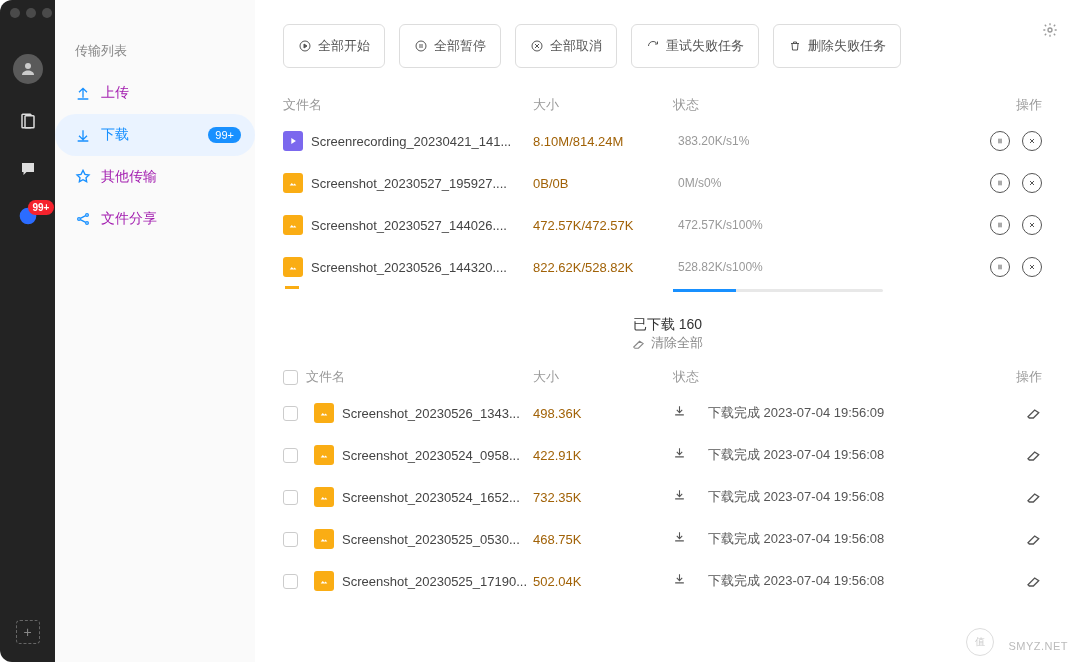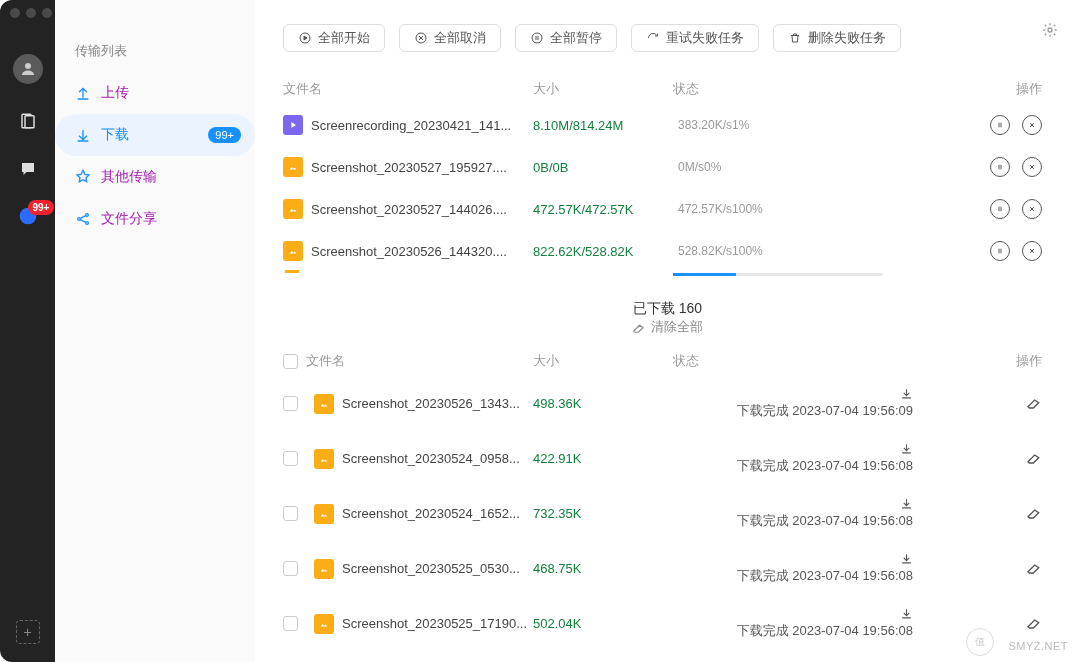--- a/index.html
+++ b/index.html
@@ -20,52 +20,52 @@
     .side-title{color:#888;font-size:13px;padding:8px 20px 12px;}
     .side-item{display:flex;align-items:center;gap:10px;padding:12px 20px;font-size:14px;color:#a21caf;cursor:pointer;position:relative;}
     .side-item.active{background:#eaf3ff;color:#1890ff;border-radius:21px;}
     .side-item .si-icon{width:16px;height:16px;display:flex;align-items:center;justify-content:center;}
     .side-item .pill{position:absolute;right:14px;background:#1890ff;color:#fff;font-size:11px;padding:2px 7px;border-radius:10px;}
 
     
     .main{flex:1;padding:24px 28px 0 28px;overflow:hidden;position:relative;}
     .settings-icon{position:absolute;top:22px;right:22px;color:#999;cursor:pointer;}
     .toolbar{display:flex;gap:14px;margin-bottom:22px;}
-    .tbtn{display:flex;align-items:center;gap:6px;border:1px solid #ddd;border-radius:6px;padding:4px 14px;font-size:13px;color:#555;background:#fff;cursor:pointer;}
+    .tbtn{display:flex;align-items:center;gap:6px;border:1px solid #ddd;border-radius:6px;padding:12px 14px;font-size:13px;color:#555;background:#fff;cursor:pointer;}
     .tbtn .ti{width:14px;height:14px;display:flex;align-items:center;justify-content:center;}
 
     .hdr{display:flex;font-size:13px;color:#999;padding:6px 0;}
     .col-name{width:250px;}
     .col-size{width:140px;}
     .col-status{width:240px;}
     .col-ops{flex:1;text-align:right;padding-right:10px;}
 
     .row{display:flex;align-items:center;padding:11px 0;font-size:13px;}
     .row .fname{display:flex;align-items:center;gap:8px;color:#444;white-space:nowrap;overflow:hidden;text-overflow:ellipsis;}
     .ficon{width:20px;height:20px;border-radius:3px;display:flex;align-items:center;justify-content:center;flex-shrink:0;}
     .ficon.video{background:#7b68ee;}
     .ficon.img{background:#faad14;}
-    .row .col-size{color:#15803d;}
+    .row .col-size{color:#a16207;}
     .prog-wrap{display:flex;flex-direction:row;gap:5px;width:210px;}
     .prog-bar{height:3px;background:#e8e8e8;border-radius:2px;overflow:hidden;}
     .prog-fill{height:100%;background:#1890ff;}
     .prog-meta{display:flex;justify-content:space-between;color:#999;font-size:12px;}
     .row .col-ops{display:flex;justify-content:flex-end;gap:12px;}
     .opbtn{width:20px;height:20px;border:1.5px solid #555;border-radius:50%;display:flex;align-items:center;justify-content:center;cursor:pointer;color:#555;font-size:10px;}
     
     .partial-row{padding:6px 0;}
     .partial-bar{width:210px;height:3px;background:#e8e8e8;border-radius:2px;margin-left:390px;}
     .partial-fill{height:100%;background:#1890ff;width:30%;}
     .partial-dash{width:14px;height:3px;background:#faad14;margin-left:2px;margin-top:-8px;}
 
     .sec-hdr{display:flex;justify-content:space-between;align-items:center;padding:16px 0 10px;font-size:14px;color:#333;font-weight:500;flex-direction:column;}
     .clear-all{color:#888;font-size:13px;display:flex;align-items:center;gap:5px;cursor:pointer;font-weight:400;}
 
     .chk{width:15px;height:15px;border:1px solid #ccc;border-radius:3px;flex-shrink:0;margin-right:8px;}
-    .done-status{display:flex;align-items:flex-end;gap:2px;color:#555;font-size:13px;flex-direction:column;}
+    .done-status{display:flex;align-items:flex-start;gap:22px;color:#555;font-size:13px;}
     .erase-icon{color:#555;cursor:pointer;}
 
     .watermark{position:absolute;bottom:10px;right:12px;color:#bbb;font-size:11px;letter-spacing:0.5px;pointer-events:none;}
     .wm-logo{position:absolute;bottom:6px;right:86px;width:28px;height:28px;border:1px solid #ddd;border-radius:50%;display:flex;align-items:center;justify-content:center;color:#ccc;font-size:10px;pointer-events:none;}
   </style>
 </head>
 <body>
 
 <div class="rail">
   <div class="traffic">
@@ -154,33 +154,33 @@
             <circle cx="12" cy="12" r="10"></circle>
             <path d="M10 8l6 4-6 4z" fill="#555"></path>
           </svg>
         </span>
         <span>全部开始</span>
       </button>
     <button class="tbtn">
         <span class="ti">
           <svg width="12" height="12" viewBox="0 0 24 24" fill="none" stroke="#555" stroke-width="2">
             <circle cx="12" cy="12" r="10"></circle>
-            <path d="M8 8l8 8M16 8l-8 8"></path>
+            <path d="M10 8v8M14 8v8"></path>
           </svg>
         </span>
-        <span>全部取消</span>
+        <span>全部暂停</span>
       </button>
     <button class="tbtn">
         <span class="ti">
           <svg width="12" height="12" viewBox="0 0 24 24" fill="none" stroke="#555" stroke-width="2">
             <circle cx="12" cy="12" r="10"></circle>
-            <path d="M10 8v8M14 8v8"></path>
+            <path d="M8 8l8 8M16 8l-8 8"></path>
           </svg>
         </span>
-        <span>全部暂停</span>
+        <span>全部取消</span>
       </button>
     <button class="tbtn">
         <span class="ti">
           <svg width="12" height="12" viewBox="0 0 24 24" fill="none" stroke="#555" stroke-width="2">
             <path d="M3 12a9 9 0 019-9 9 9 0 017 3M21 3v5h-5"></path>
           </svg>
         </span>
         <span>重试失败任务</span>
       </button>
     <button class="tbtn">

